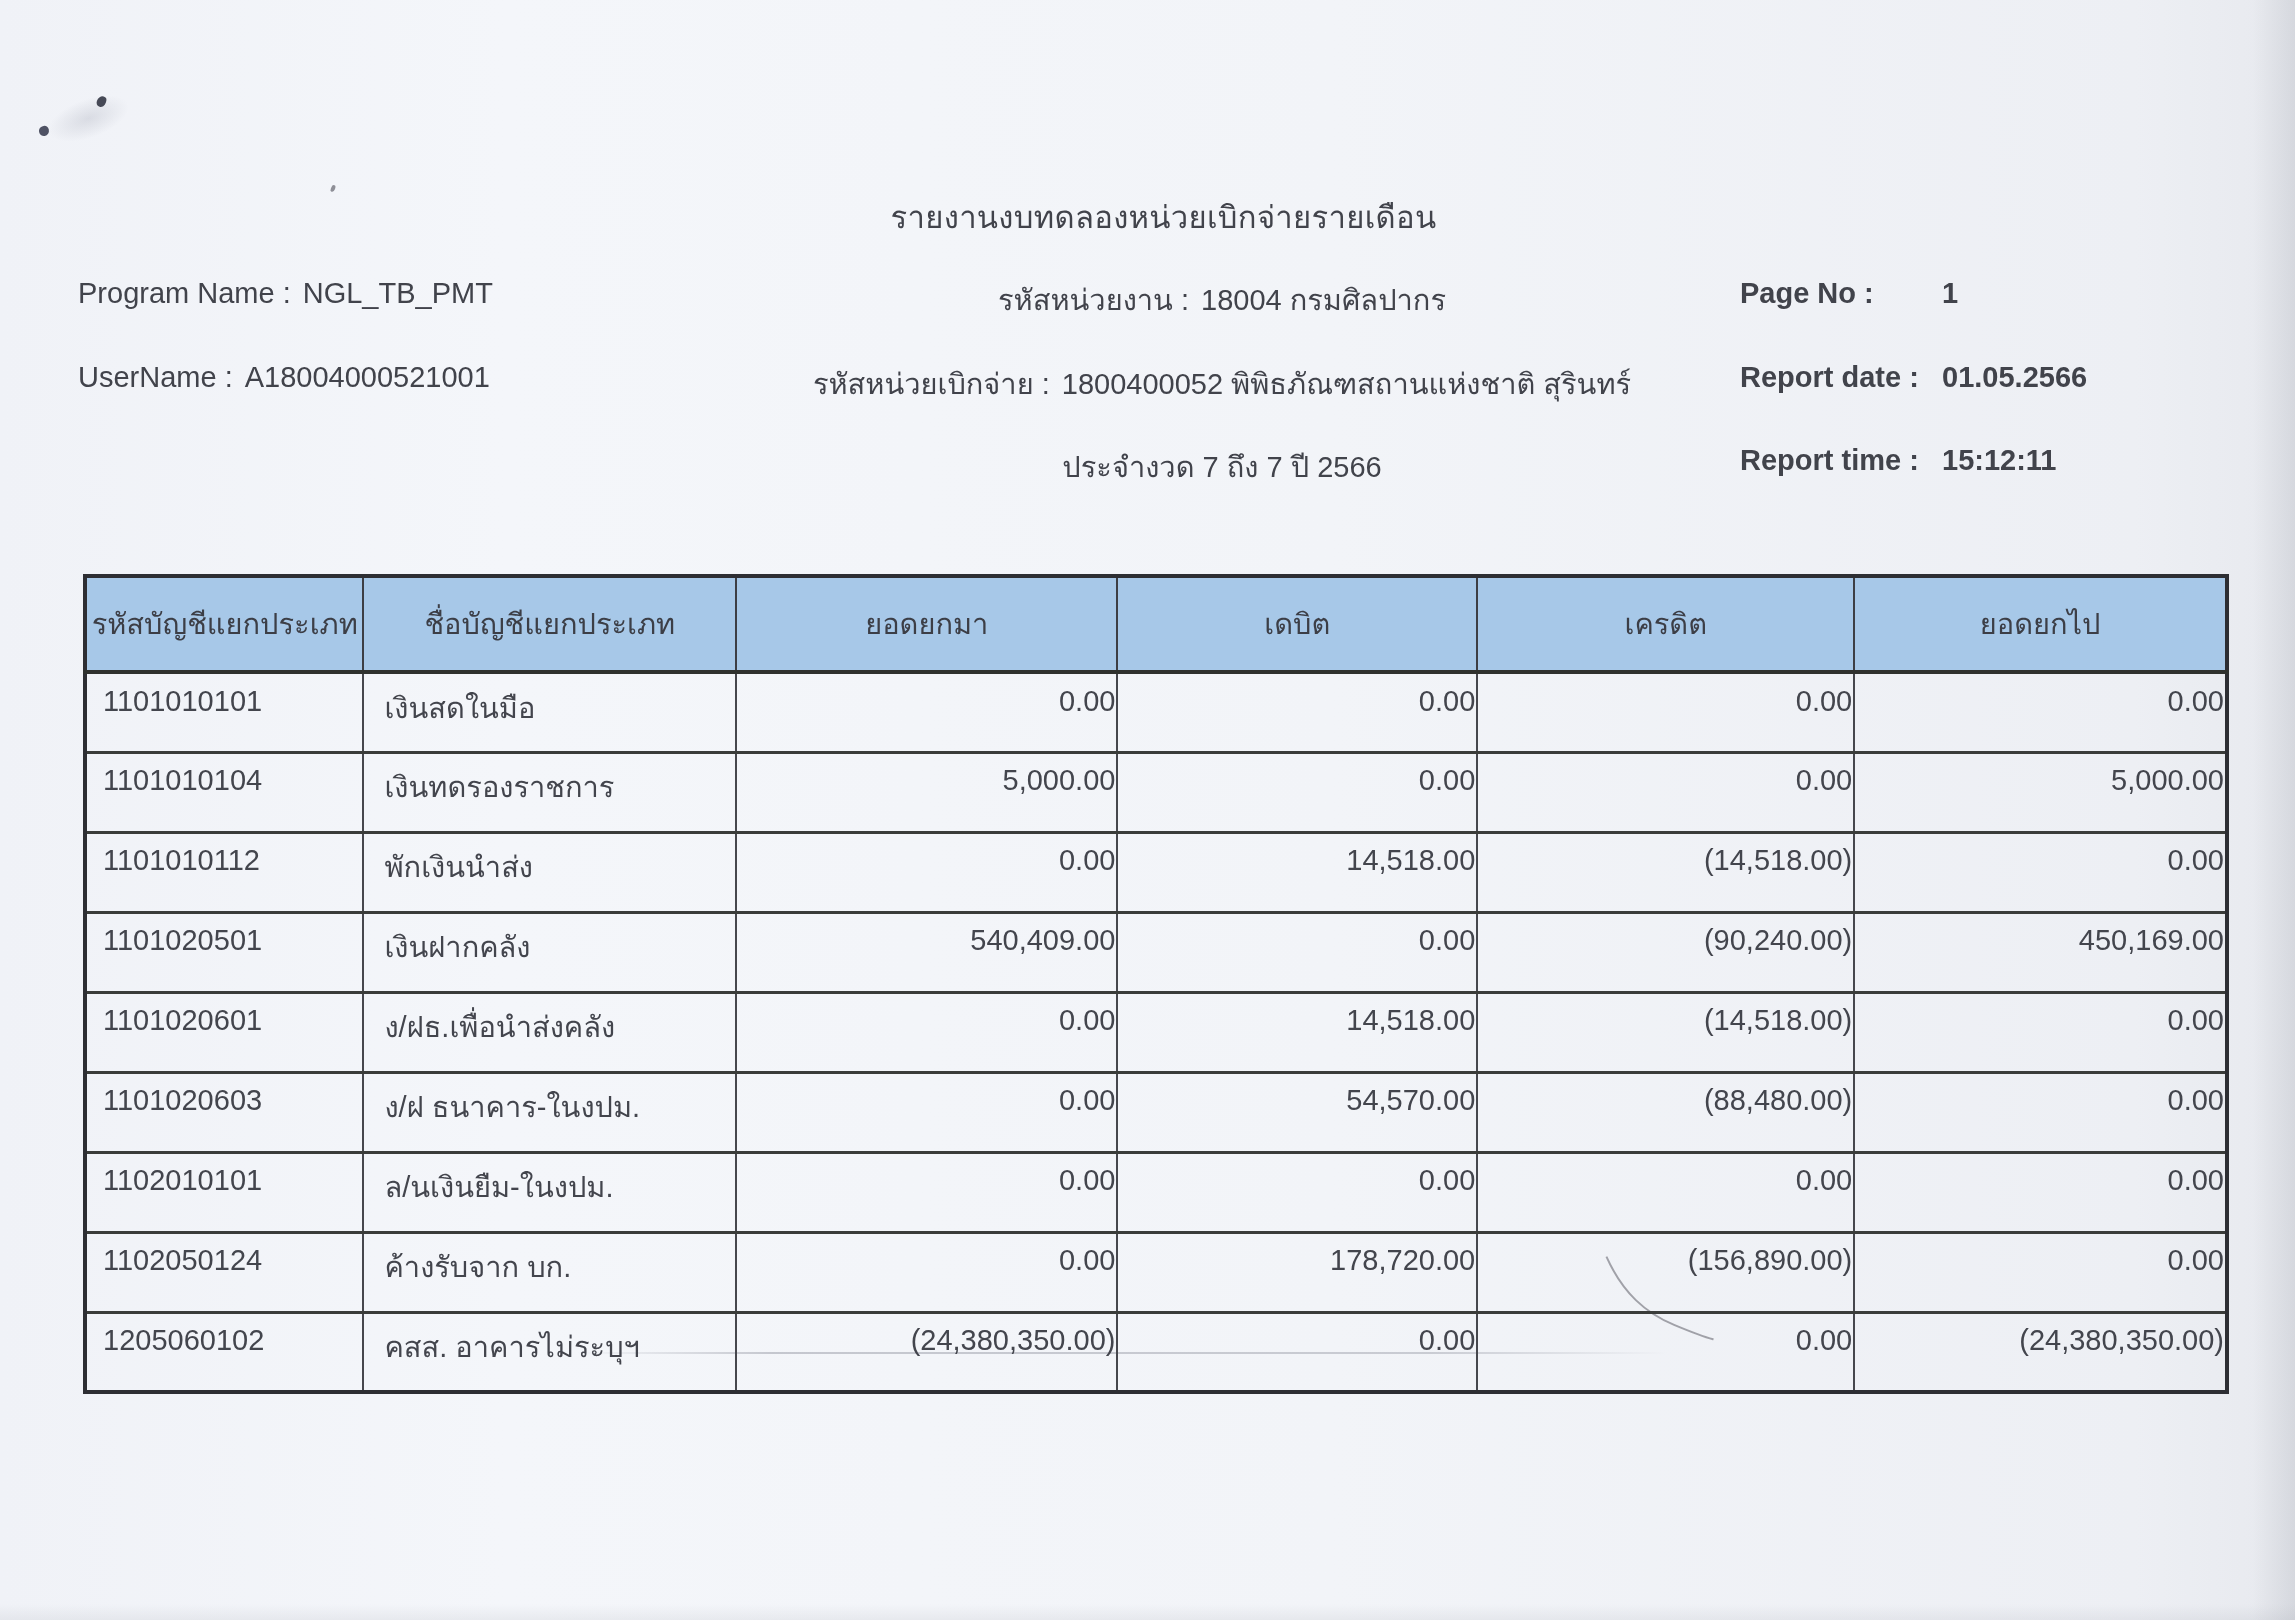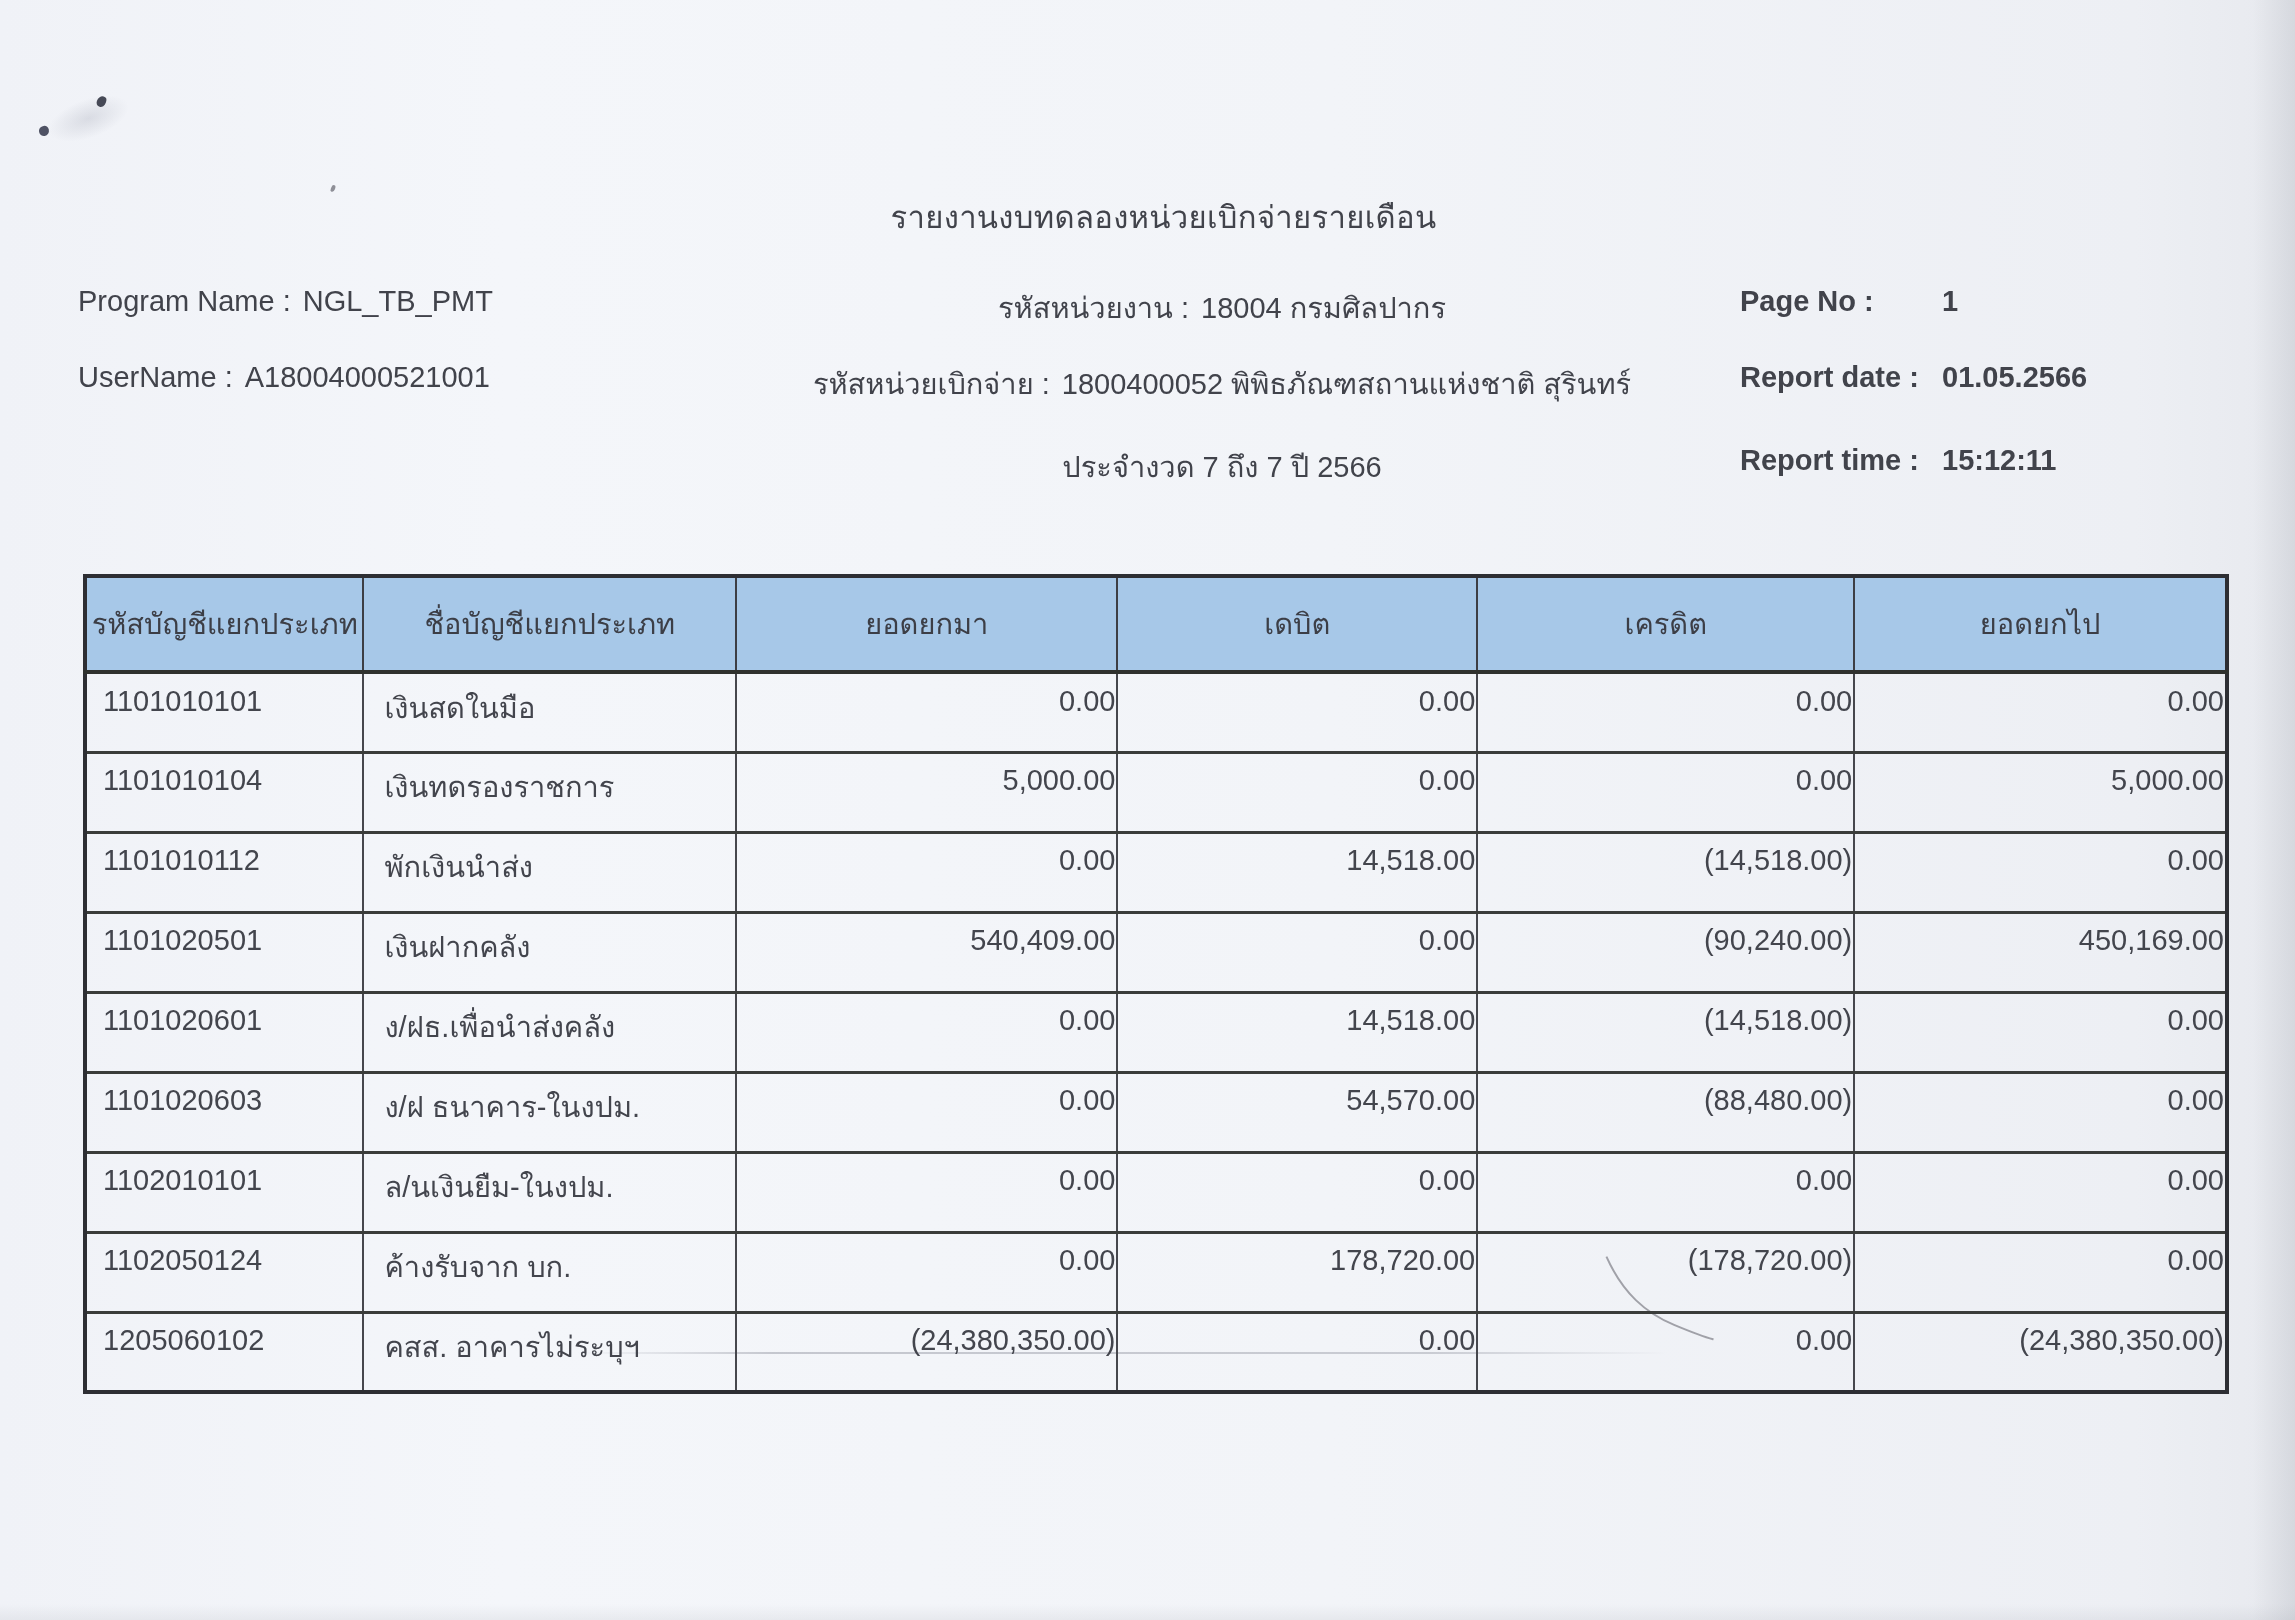--- a/index.html
+++ b/index.html
@@ -46,21 +46,21 @@
     position: absolute; left: 577px; top: 1352px; width: 1091px; height: 2px;
     background: linear-gradient(90deg, rgba(140,143,155,0), rgba(140,143,155,0.45) 18%, rgba(140,143,155,0.4) 78%, rgba(140,143,155,0));
   }
   .pen-curve-svg { position: absolute; left: 0; top: 0; width: 2295px; height: 1621px; pointer-events: none; }
   
   .report-title {
     position: absolute; left: 16px; top: 192px; width: 2295px;
     text-align: center; font-size: 31px; letter-spacing: 0.3px;
   }
   .hline { position: absolute; font-size: 29px; white-space: nowrap; }
-  .line-a { top: 277px; margin-top: 8px; }
+  .line-a { top: 277px; }
   .line-b { top: 361px; }
   .line-c { top: 444px; }
   .left-col { left: 78px; }
   .center-col { left: 683px; width: 1078px; text-align: center; }
   .right-col { left: 1740px; font-weight: bold; }
   .right-col .lbl { display: inline-block; width: 202px; }
   .gap { display: inline-block; width: 12px; }
   
   table.tb {
     position: absolute; left: 83px; top: 574px; width: 2146px;
@@ -207,21 +207,21 @@
       <td class="num">0.00</td>
       <td class="num">0.00</td>
       <td class="num">0.00</td>
       <td class="num">0.00</td>
     </tr>
         <tr>
       <td class="code">1102050124</td>
       <td class="name">ค้างรับจาก บก.</td>
       <td class="num">0.00</td>
       <td class="num">178,720.00</td>
-      <td class="num">(178,720.00)</td>
+      <td class="num">(156,890.00)</td>
       <td class="num">0.00</td>
     </tr>
         <tr>
       <td class="code">1205060102</td>
       <td class="name">คสส. อาคารไม่ระบุฯ</td>
       <td class="num">(24,380,350.00)</td>
       <td class="num">0.00</td>
       <td class="num">0.00</td>
       <td class="num">(24,380,350.00)</td>
     </tr>

